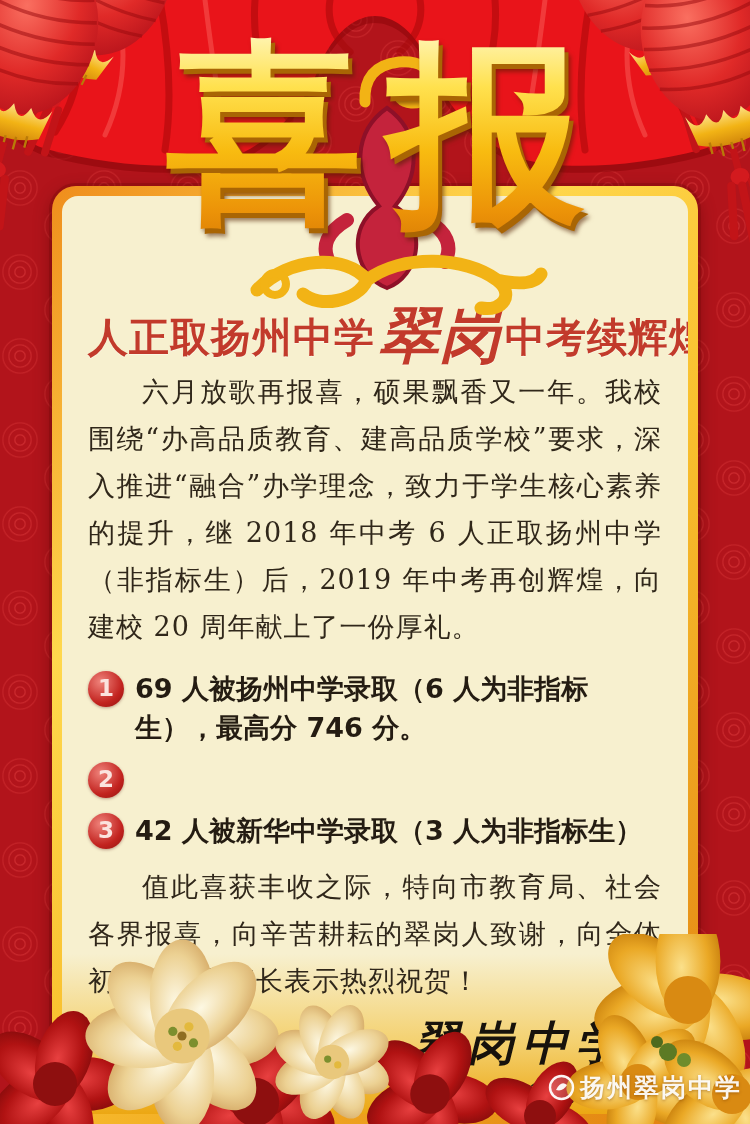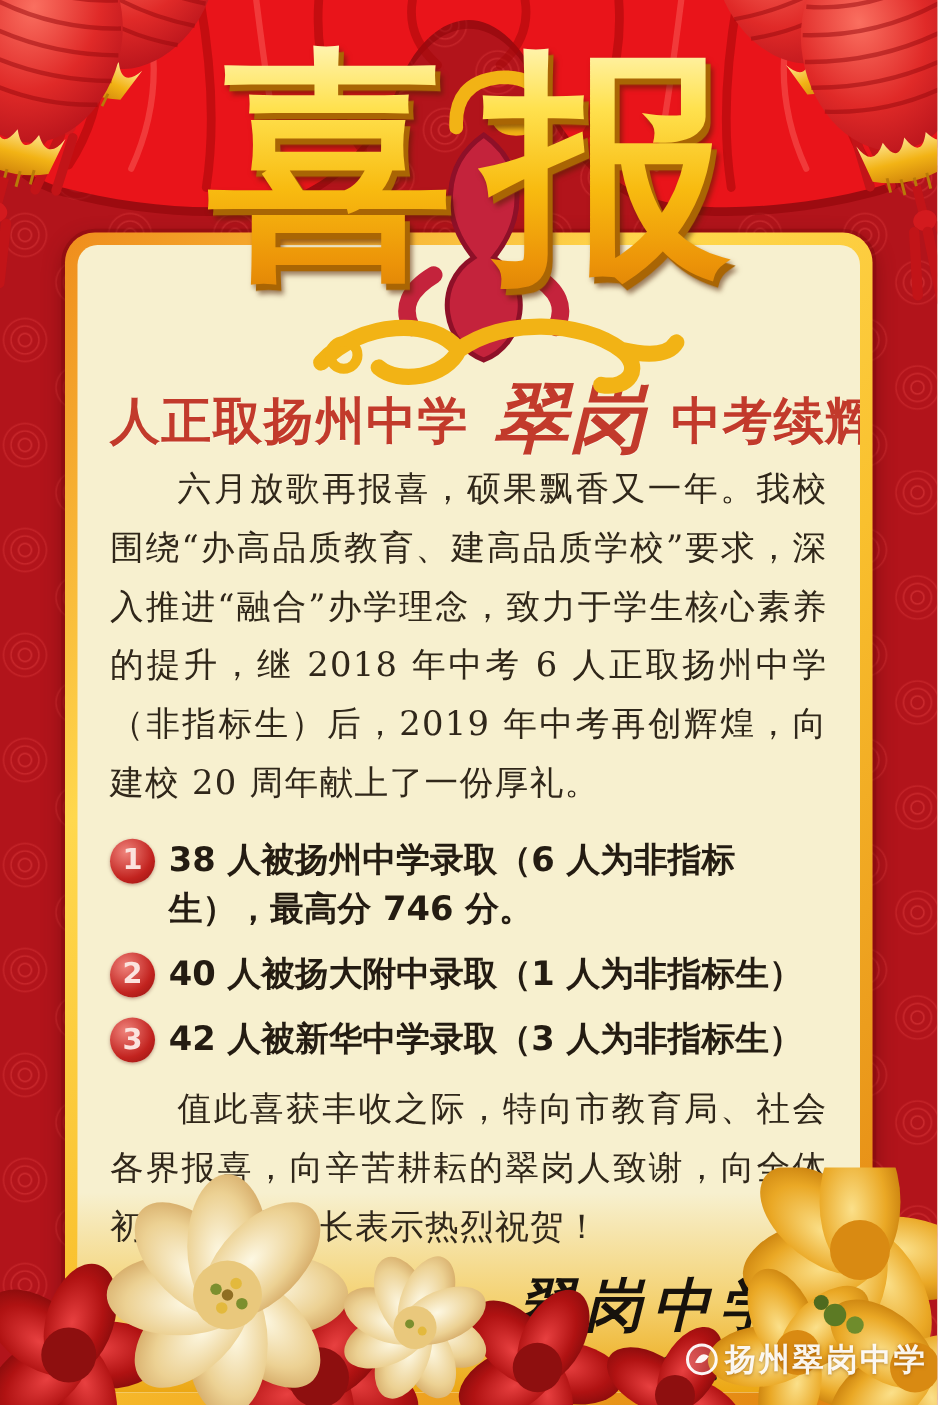--- a/index.html
+++ b/index.html
@@ -53,21 +53,21 @@
     background:linear-gradient(180deg,#fff7c0 4%,#ffe14e 30%,#f8bb10 58%,#ec9308 84%,#d97c05 100%);
     -webkit-background-clip:text;background-clip:text;color:transparent;
     filter:drop-shadow(4px 5px 0 #a96504) drop-shadow(2px 3px 2px rgba(80,30,0,.55));}
 
   
   .content{position:relative;z-index:1;padding:0 26px;margin-top:102px;}
   .headline{text-align:center;color:var(--headline-red);font-weight:800;
     font-size:40px;letter-spacing:1px;line-height:64px;white-space:nowrap;
     text-shadow:0 1px 0 rgba(255,255,255,.4);}
   .headline .cal{font-family:"DejaVu Serif","Liberation Serif",serif;font-style:italic;
-    font-size:60px;margin:0 20px;position:relative;top:5px;}
+    font-size:60px;margin:0 4px;position:relative;top:5px;}
   .intro,.closing{font-family:"DejaVu Serif","Liberation Serif",serif;font-size:27px;
     line-height:1.74;color:var(--body-text);text-align:justify;text-indent:2em;letter-spacing:1px;}
   .intro{}
   .ach-list{list-style:none;margin:18px 0 6px;display:flex;flex-direction:column;gap:13px;}
   .ach-item{display:flex;align-items:flex-start;gap:11px;
     font-family:"DejaVu Sans","Liberation Sans",sans-serif;font-weight:700;
     font-size:27px;line-height:1.45;color:#241c12;}
   .badge{flex:0 0 auto;width:36px;height:36px;border-radius:50%;margin-top:2px;
     display:flex;align-items:center;justify-content:center;
     color:#fbe3de;font-size:23px;font-weight:700;
@@ -127,25 +127,24 @@
       <div class="content">
         <div class="headline">
           <span>人正取扬州中学</span><span class="cal">翠岗</span><span>中考续辉煌</span>
         </div>
 
         <p class="intro">六月放歌再报喜，硕果飘香又一年。我校围绕“办高品质教育、建高品质学校”要求，深入推进“融合”办学理念，致力于学生核心素养的提升，继 2018 年中考 6 人正取扬州中学（非指标生）后，2019 年中考再创辉煌，向建校 20 周年献上了一份厚礼。</p>
 
         <ul class="ach-list">
           <li class="ach-item">
             <span class="badge">1</span>
-            <span>38 人被扬州中学录取（6 人为非指标生），最高分 746 分。</span>
+            <span>69 人被扬州中学录取（6 人为非指标生），最高分 746 分。</span>
           </li>
           <li class="ach-item">
             <span class="badge">2</span>
-            <span>40 人被扬大附中录取（1 人为非指标生）</span>
           </li>
           <li class="ach-item">
             <span class="badge">3</span>
             <span>42 人被新华中学录取（3 人为非指标生）</span>
           </li>
         </ul>
 
         <p class="closing">值此喜获丰收之际，特向市教育局、社会各界报喜，向辛苦耕耘的翠岗人致谢，向全体初三考生和家长表示热烈祝贺！</p>
 
         <div class="signature">翠岗中学</div>

